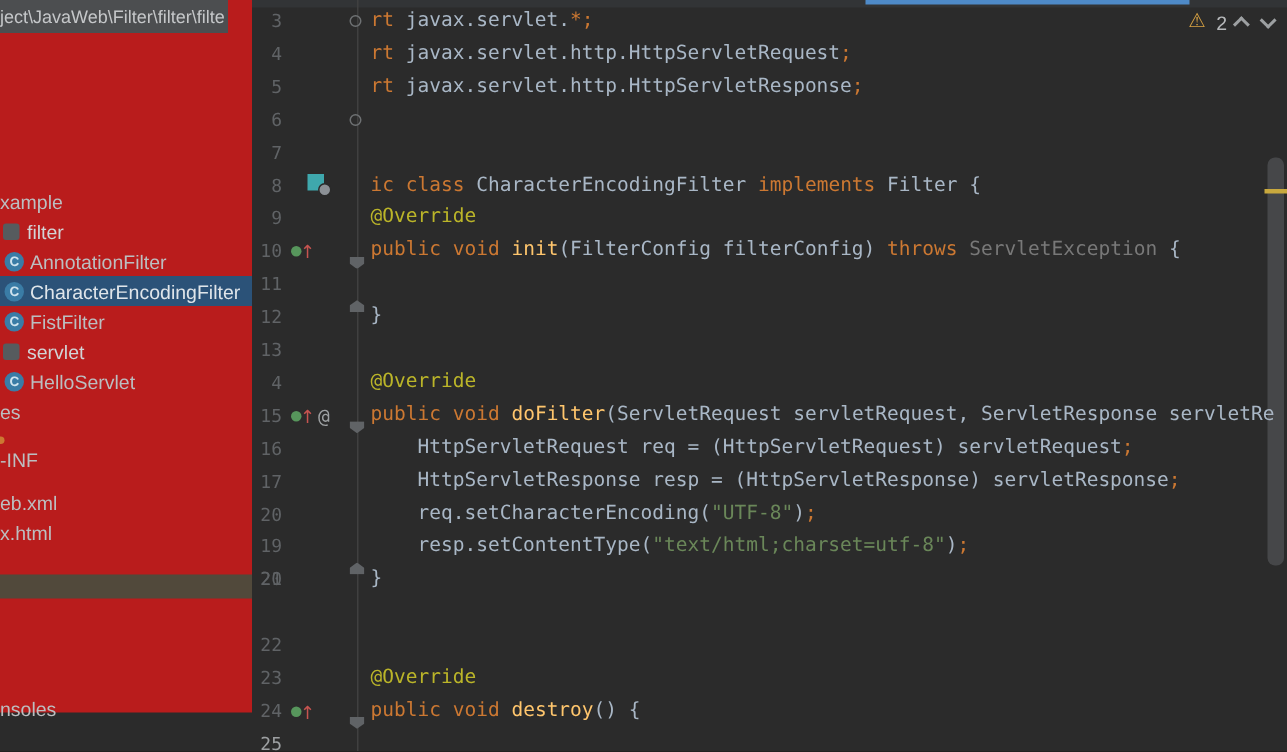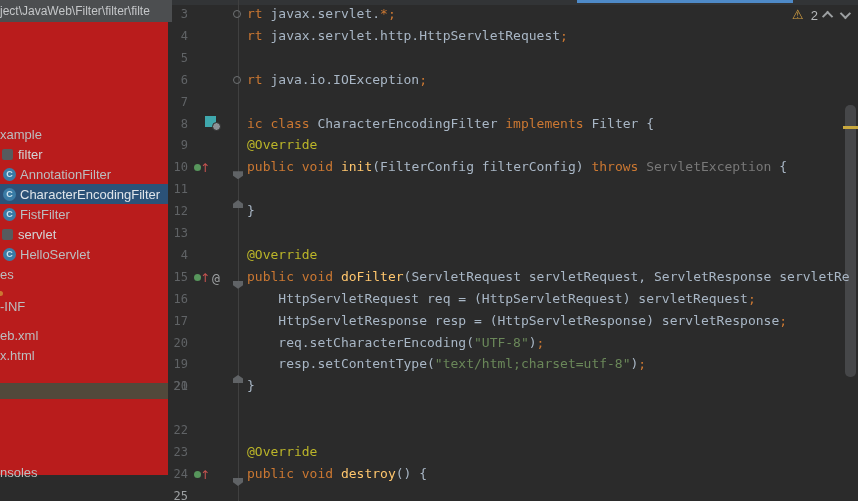--- a/index.html
+++ b/index.html
@@ -15,21 +15,21 @@
   .trow.inactive-sel { background:#51493b; height:16px; }
   .tlabel { font-size:13px; color:#bcbec0; white-space:nowrap; }
   .trow.selected .tlabel { color:#dfe5ea; }
   .trow.pkg .tlabel { color:#d2d4d6; }
   .cicon { width:13px; height:13px; border-radius:50%; background:#3a7ca6; color:#cfe3ee;
            font-size:9px; font-weight:bold; display:flex; align-items:center; justify-content:center;
            margin:0 4px 0 3px; flex:0 0 auto; }
   .picon { width:11px; height:11px; background:#565b5e; border-radius:2px; margin:0 5px 0 2px; flex:0 0 auto; }
   .dot-icon { width:5px; height:5px; border-radius:50%; background:#cc7832; margin-left:-2px; flex:0 0 auto; }
   
-  #path-tooltip { position:absolute; left:0; top:0; width:172px; height:22px; background:#4c4e50;
+  #path-tooltip { position:absolute; left:0; top:0; width:152px; height:22px; background:#4c4e50;
     color:#c5c7c9; font-size:12px; line-height:22px; white-space:nowrap; overflow:hidden; z-index:9; }
   
   #editor { position:absolute; left:168px; top:0; width:690px; height:501px; background:#2b2b2b; overflow:hidden; }
   #top-strip { position:absolute; left:0; top:0; width:690px; height:5px; background:#323436; }
   #progress-line { position:absolute; top:0; height:3px; background:#4e8ac8; }
   #gutter-sep { position:absolute; left:70px; top:0; width:1px; height:501px; background:#404040; }
   .cl { position:absolute; left:0; width:690px; height:22px; font-family:"DejaVu Sans Mono", monospace;
         font-size:13px; line-height:22px; white-space:pre; z-index:2; }
   .ln { position:absolute; left:0; top:0; width:20px; text-align:right; color:#606366; font-size:12px; }
   .ln.cur { color:#9da0a2; }
@@ -126,22 +126,22 @@
   <div id="path-tooltip">ject\JavaWeb\Filter\filter\filte</div>
 
   <div id="editor">
     <div id="top-strip"></div>
     <div id="progress-line" style="left:409px; width:216px;"></div>
     <div id="gutter-sep"></div>
 
     <div id="code-lines">
         <div class="cl" style="top: 3px;"><span class="ln">3</span><span class="fold fold-circle"></span><span class="code"><span style="color: rgb(204, 120, 50);">rt</span><span style="color: rgb(169, 183, 198);"> javax.servlet.</span><span style="color: rgb(204, 120, 50);">*;</span></span></div>
         <div class="cl" style="top: 24.9px;"><span class="ln">4</span><span class="code"><span style="color: rgb(204, 120, 50);">rt</span><span style="color: rgb(169, 183, 198);"> javax.servlet.http.HttpServletRequest</span><span style="color: rgb(204, 120, 50);">;</span></span></div>
-        <div class="cl" style="top: 46.8px;"><span class="ln">5</span></div>
-        <div class="cl" style="top: 68.7px;"><span class="ln">6</span><span class="fold fold-circle"></span><span class="code"><span style="color: rgb(204, 120, 50);">rt</span><span style="color: rgb(169, 183, 198);"> java.io.IOException</span><span style="color: rgb(204, 120, 50);">;</span></span></div>
+        <div class="cl" style="top: 46.8px;"><span class="ln">5</span><span class="code"><span style="color: rgb(204, 120, 50);">rt</span><span style="color: rgb(169, 183, 198);"> javax.servlet.http.HttpServletResponse</span><span style="color: rgb(204, 120, 50);">;</span></span></div>
+        <div class="cl" style="top: 68.7px;"><span class="ln">6</span><span class="fold fold-circle"></span></div>
         <div class="cl" style="top: 90.6px;"><span class="ln">7</span><span class="code"></span></div>
         <div class="cl" style="top: 112.5px;"><span class="ln">8</span><span class="gi gi-class"><span class="sq"></span><span class="ci"></span></span><span class="code"><span style="color: rgb(204, 120, 50);">ic</span><span style="color: rgb(169, 183, 198);"> </span><span style="color: rgb(204, 120, 50);">class</span><span style="color: rgb(169, 183, 198);"> CharacterEncodingFilter </span><span style="color: rgb(204, 120, 50);">implements</span><span style="color: rgb(169, 183, 198);"> Filter {</span></span></div>
         <div class="cl" style="top: 134.4px;"><span class="ln">9</span><span class="code"><span style="color: rgb(187, 181, 41);">@Override</span></span></div>
         <div class="cl" style="top: 156.3px;"><span class="ln">10</span><span class="gi gi-override"><span class="oc"></span><span class="oa">↑</span></span><span class="fold fold-down"></span><span class="code"><span style="color: rgb(204, 120, 50);">public</span><span style="color: rgb(169, 183, 198);"> </span><span style="color: rgb(204, 120, 50);">void</span><span style="color: rgb(169, 183, 198);"> </span><span style="color: rgb(255, 198, 109);">init</span><span style="color: rgb(169, 183, 198);">(FilterConfig filterConfig) </span><span style="color: rgb(204, 120, 50);">throws</span><span style="color: rgb(120, 120, 120);"> ServletException </span><span style="color: rgb(169, 183, 198);">{</span></span></div>
         <div class="cl" style="top: 178.2px;"><span class="ln">11</span><span class="code"></span></div>
         <div class="cl" style="top: 200.1px;"><span class="ln">12</span><span class="fold fold-up"></span><span class="code"><span style="color: rgb(169, 183, 198);">}</span></span></div>
         <div class="cl" style="top: 222px;"><span class="ln">13</span><span class="code"></span></div>
         <div class="cl" style="top: 243.9px;"><span class="ln">4</span><span class="code"><span style="color: rgb(187, 181, 41);">@Override</span></span></div>
         <div class="cl" style="top: 265.8px;"><span class="ln">15</span><span class="gi gi-override"><span class="oc"></span><span class="oa">↑</span></span><span class="gi-at">@</span><span class="fold fold-down"></span><span class="code"><span style="color: rgb(204, 120, 50);">public</span><span style="color: rgb(169, 183, 198);"> </span><span style="color: rgb(204, 120, 50);">void</span><span style="color: rgb(169, 183, 198);"> </span><span style="color: rgb(255, 198, 109);">doFilter</span><span style="color: rgb(169, 183, 198);">(ServletRequest servletRequest, ServletResponse servletRe</span></span></div>
         <div class="cl" style="top: 287.7px; padding-left: 12px;"><span class="ln">16</span><span class="code"><span style="color: rgb(169, 183, 198);">    HttpServletRequest req = (HttpServletRequest) servletRequest</span><span style="color: rgb(204, 120, 50);">;</span></span></div>

